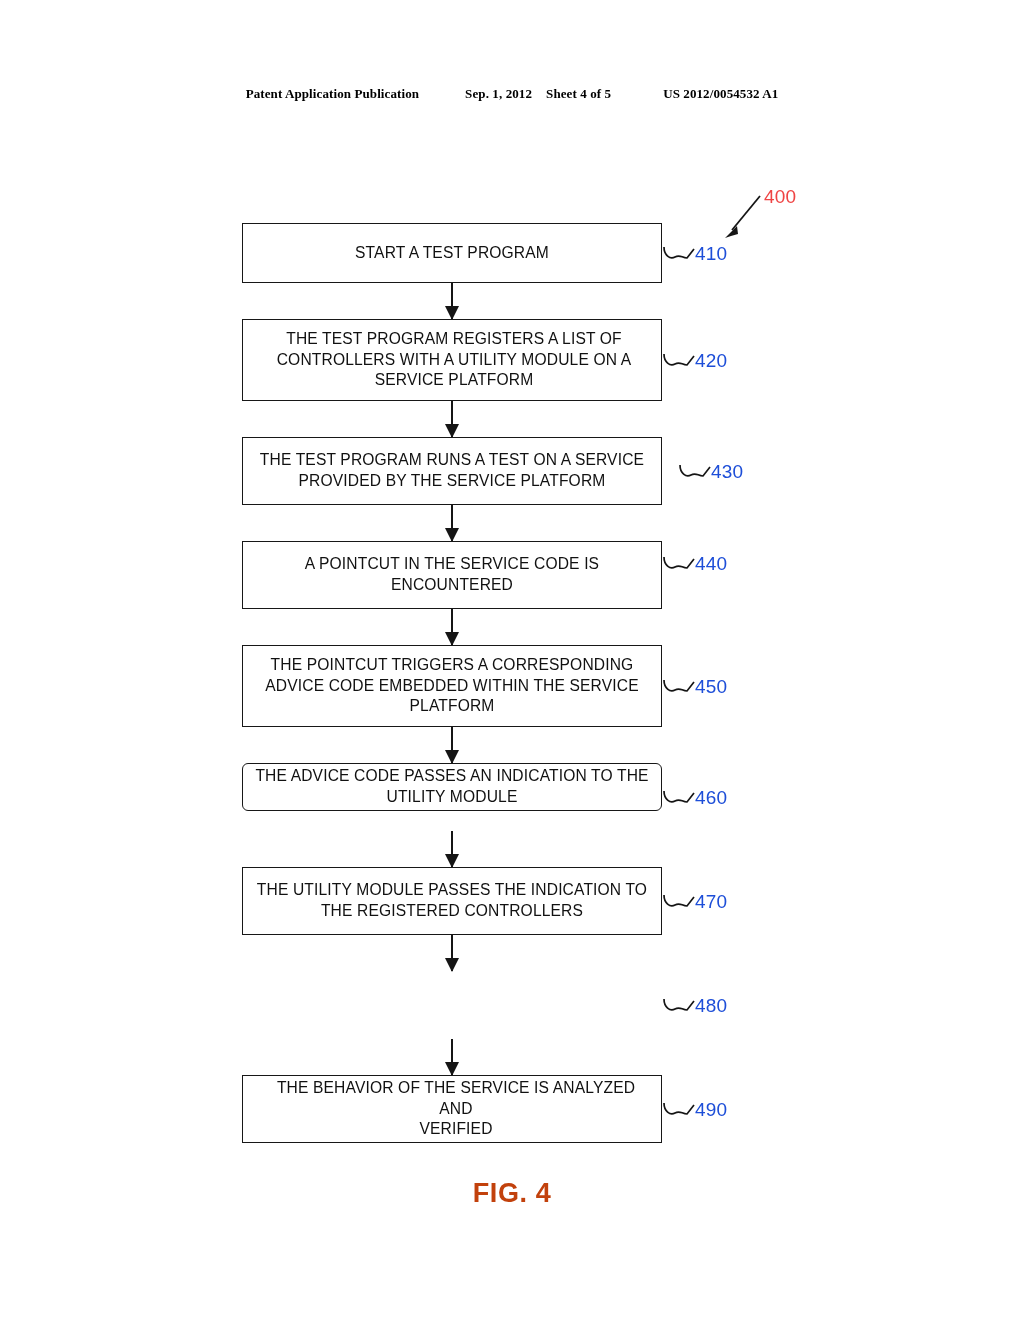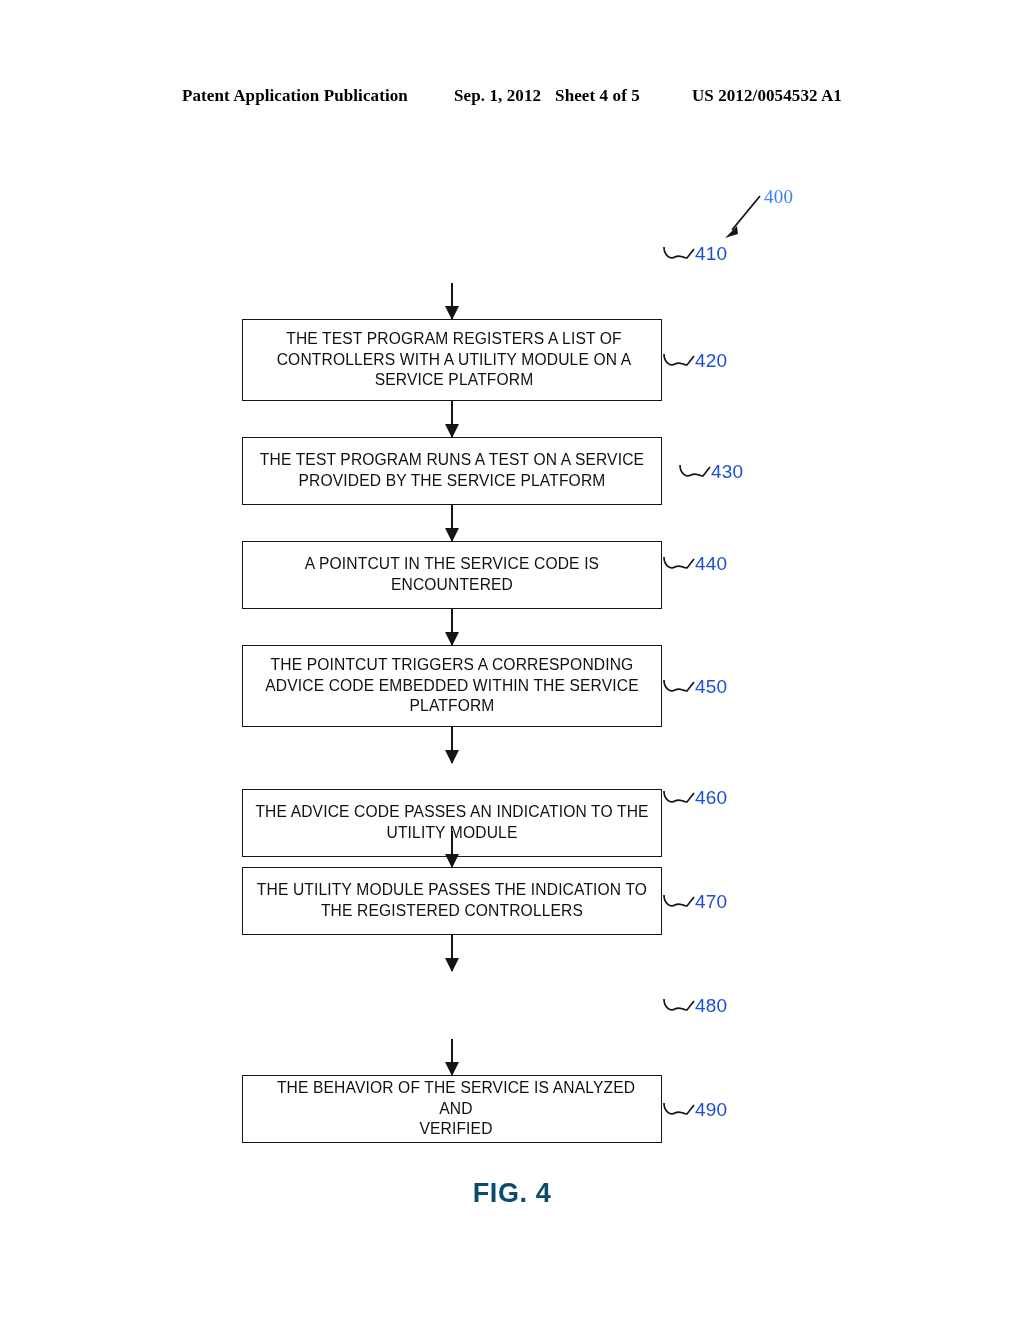--- a/index.html
+++ b/index.html
@@ -21,21 +21,21 @@
   #page-header {
     position: absolute;
     left: 0;
     top: 86px;
     width: 1024px;
     display: flex;
     justify-content: center;
     align-items: baseline;
     font-family: "Liberation Serif", "DejaVu Serif", serif;
     font-weight: bold;
-    font-size: 17px;
+    font-size: 13px;
     letter-spacing: 0.1px;
     white-space: nowrap;
   }
   #page-header .hdr-pub       { margin-right: 46px; }
   #page-header .hdr-date      { margin-right: 14px; }
   #page-header .hdr-sheet     { margin-right: 52px; }
   #page-header .hdr-patno     { }
 
   
   #flowchart {
@@ -117,39 +117,39 @@
     position: absolute;
     left: 722px;
     top: 186px;
     width: 130px;
     height: 60px;
   }
   #ref-400 .ref400-num {
     position: absolute;
     left: 42px;
     top: 0px;
-    font-family: Liberation Serif, serif;
+    font-family: Liberation Sans, sans-serif;
     font-size: 19px;
-    color: #3b82f6;
+    color: #ef4444;
     letter-spacing: 0.2px;
   }
   #ref-400 svg { position: absolute; left: 0; top: 0; }
 
   
   #fig-caption {
     position: absolute;
     left: 0;
     top: 1178px;
     width: 1024px;
     text-align: center;
     font-family: "Liberation Sans", sans-serif;
     font-weight: bold;
     font-size: 27px;
     letter-spacing: 0.6px;
-    color: #0c4a6e;
+    color: #c2410c;
   }
 </style>
 </head>
 <body>
 
 <div id="page-header">
   <span class="hdr-pub">Patent Application Publication</span>
   <span class="hdr-date">Sep. 1, 2012</span>
   <span class="hdr-sheet">Sheet 4 of 5</span>
   <span class="hdr-patno">US 2012/0054532 A1</span>
@@ -158,20 +158,23 @@
 <div id="flowchart">
 
   <div id="ref-400">
     <svg width="130" height="60" viewBox="0 0 130 60" aria-hidden="true">
       <line x1="38" y1="10" x2="10" y2="44" stroke="#151515" stroke-width="1.8"></line>
       <polygon points="3,52 15,40 16,48 9,50" fill="#151515"></polygon>
     </svg>
     <span class="ref400-num">400</span>
   </div>
 
+<div class="flow-box" style="top: 223px; height: 60px;">
+      <span class="box-text">START A TEST PROGRAM</span>
+    </div>
     <div class="ref-leader" style="left: 663px; top: 240px;">
       <svg class="squiggle" viewBox="0 0 32 20">
         <path d="M1 4 C1 12, 7 17, 12 14 C17 11, 19 15, 24 15 L31 6" fill="none" stroke="#151515" stroke-width="1.7"></path>
       </svg>
       <span class="ref-num">410</span>
     </div>
     <div class="connector" style="top: 283px; height: 36px;"></div>
     <div class="flow-box" style="top: 319px; height: 82px; padding-left: 16px;">
       <span class="box-text">THE TEST PROGRAM REGISTERS A LIST OF
 CONTROLLERS WITH A UTILITY MODULE ON A
@@ -211,21 +214,21 @@
 ADVICE CODE EMBEDDED WITHIN THE SERVICE
 PLATFORM</span>
     </div>
     <div class="ref-leader" style="left: 663px; top: 673px;">
       <svg class="squiggle" viewBox="0 0 32 20">
         <path d="M1 4 C1 12, 7 17, 12 14 C17 11, 19 15, 24 15 L31 6" fill="none" stroke="#151515" stroke-width="1.7"></path>
       </svg>
       <span class="ref-num">450</span>
     </div>
     <div class="connector" style="top: 727px; height: 36px;"></div>
-    <div class="flow-box" style="top: 789px; height: 68px;">
+    <div class="flow-box" style="top: 763px; height: 48px; border-radius: 6px;">
       <span class="box-text">THE ADVICE CODE PASSES AN INDICATION TO THE
 UTILITY MODULE</span>
     </div>
     <div class="ref-leader" style="left: 663px; top: 784px;">
       <svg class="squiggle" viewBox="0 0 32 20">
         <path d="M1 4 C1 12, 7 17, 12 14 C17 11, 19 15, 24 15 L31 6" fill="none" stroke="#151515" stroke-width="1.7"></path>
       </svg>
       <span class="ref-num">460</span>
     </div>
     <div class="connector" style="top: 831px; height: 36px;"></div>

